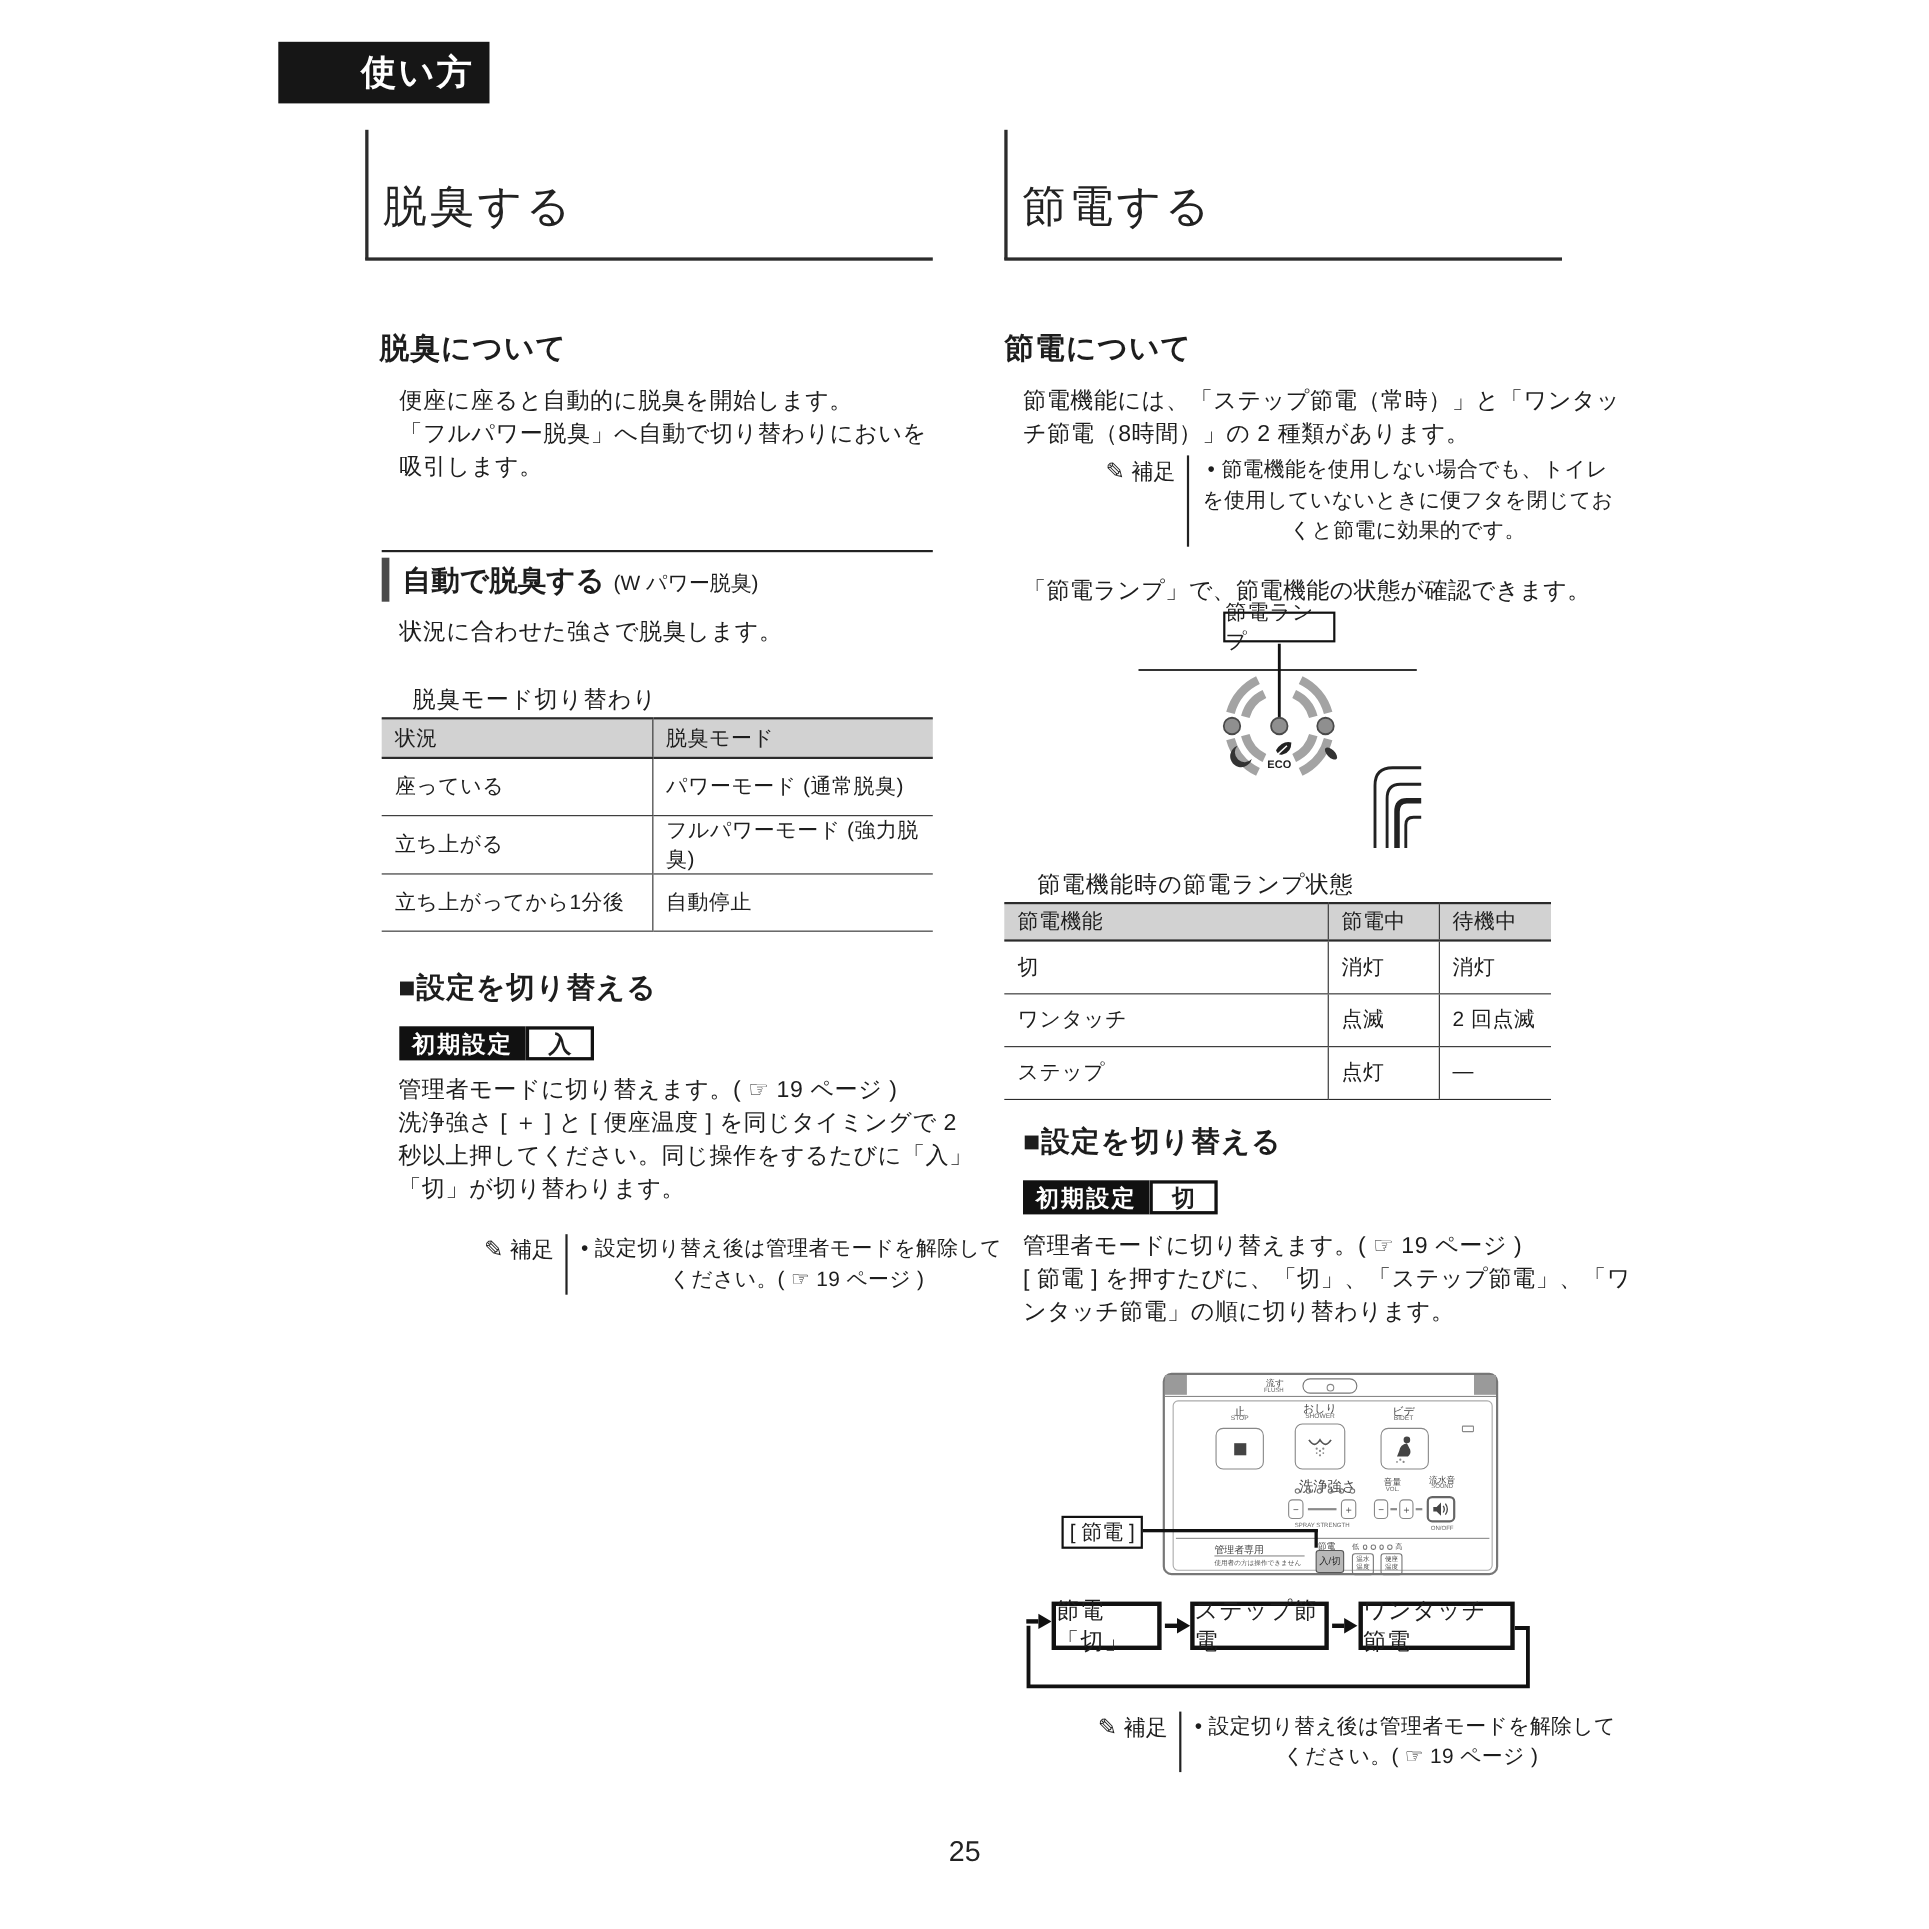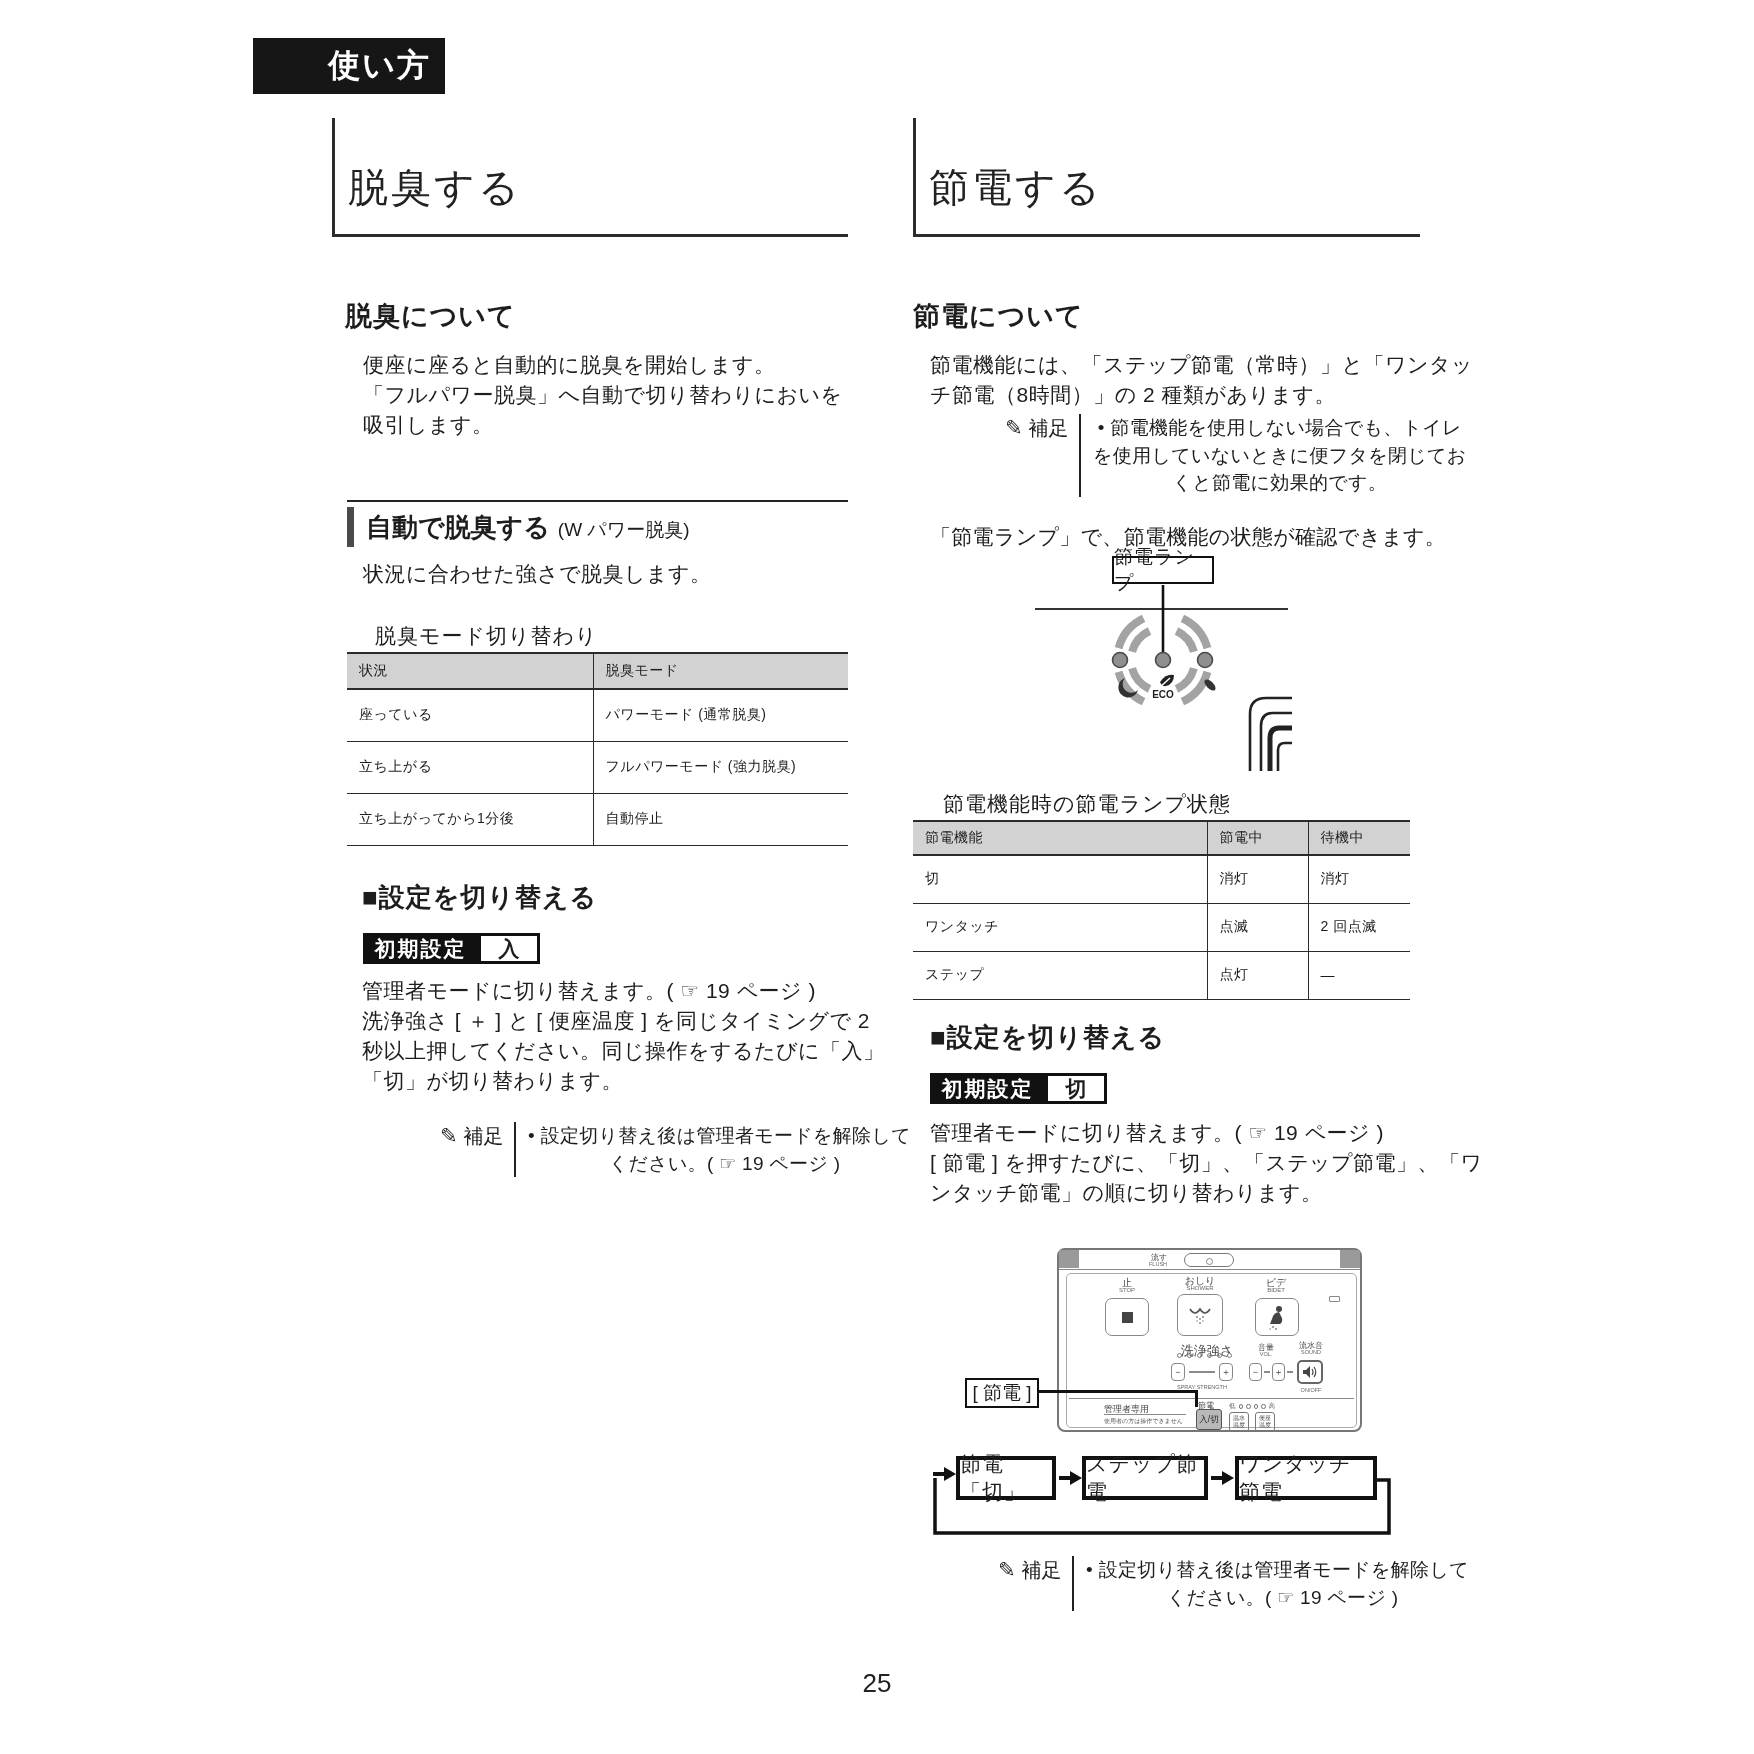--- a/index.html
+++ b/index.html
@@ -26,21 +26,21 @@
 
   
   .subhead { border-top:2.5px solid #222; padding-top:5px; }
   .subhead .row { display:flex; align-items:center; }
   .subhead .bar { width:7px; height:40px; background:#4a4a4a; }
   .subhead .t { font-size:26px; font-weight:bold; margin-left:12px; }
   .subhead .s { font-size:19px; margin-left:8px; margin-top:6px; }
 
   .tbl-title { font-size:21px; letter-spacing:1px; }
   table { border-collapse:collapse; table-layout:fixed; }
-  th,td { font-size:14px; font-weight:normal; text-align:left; padding:0 12px; letter-spacing:0.5px; }
+  th,td { font-size:19px; font-weight:normal; text-align:left; padding:0 12px; letter-spacing:0.5px; }
   thead th { background:#d2d2d2; border-top:2.5px solid #2b2b2b; border-bottom:2.5px solid #2b2b2b; height:36px; }
   tbody td { border-bottom:1.6px solid #2b2b2b; }
   .tblL tbody td { height:52px; }
   .tblR thead th { height:34px; }
   .tblR tbody td { height:48px; }
   td + td, th + th { border-left:1.6px solid #2b2b2b; }
 
   .h3 { font-size:26px; font-weight:bold; letter-spacing:1px; }
 
   .badge { display:flex; }

